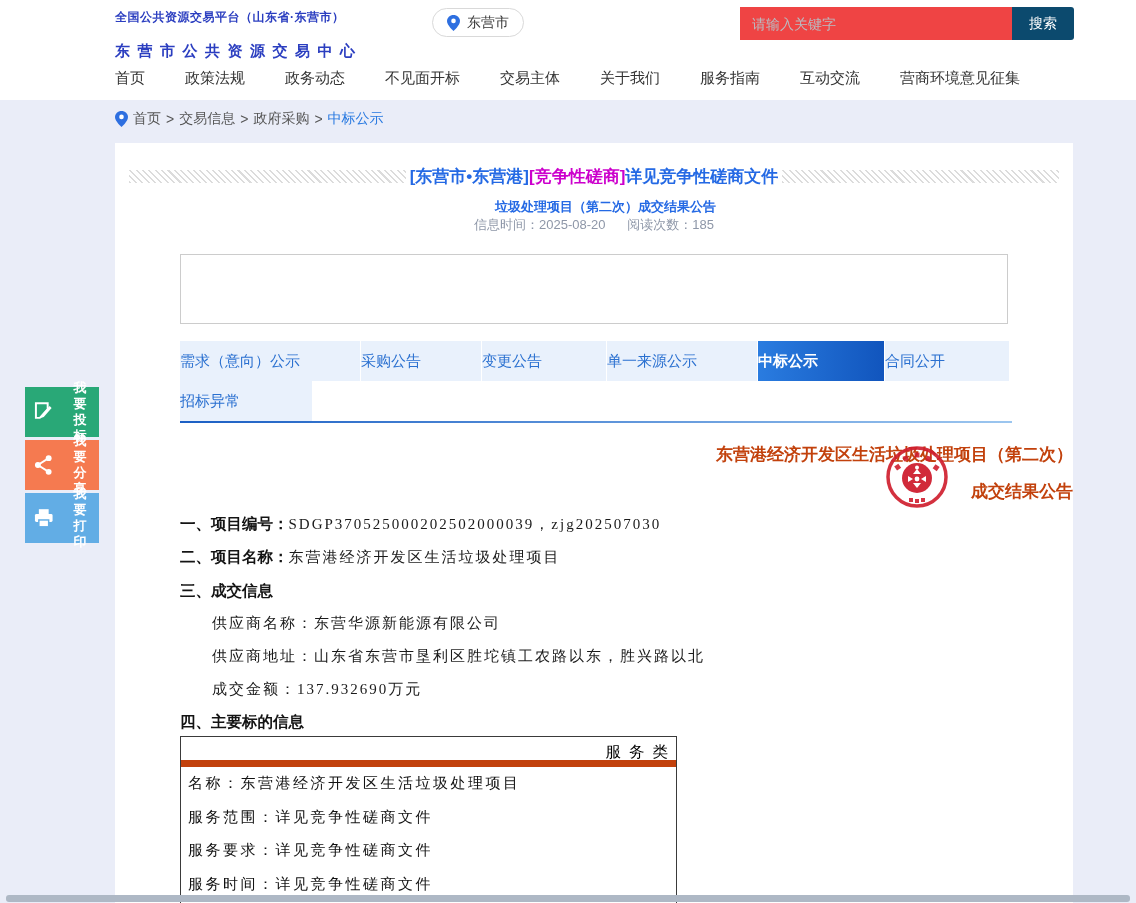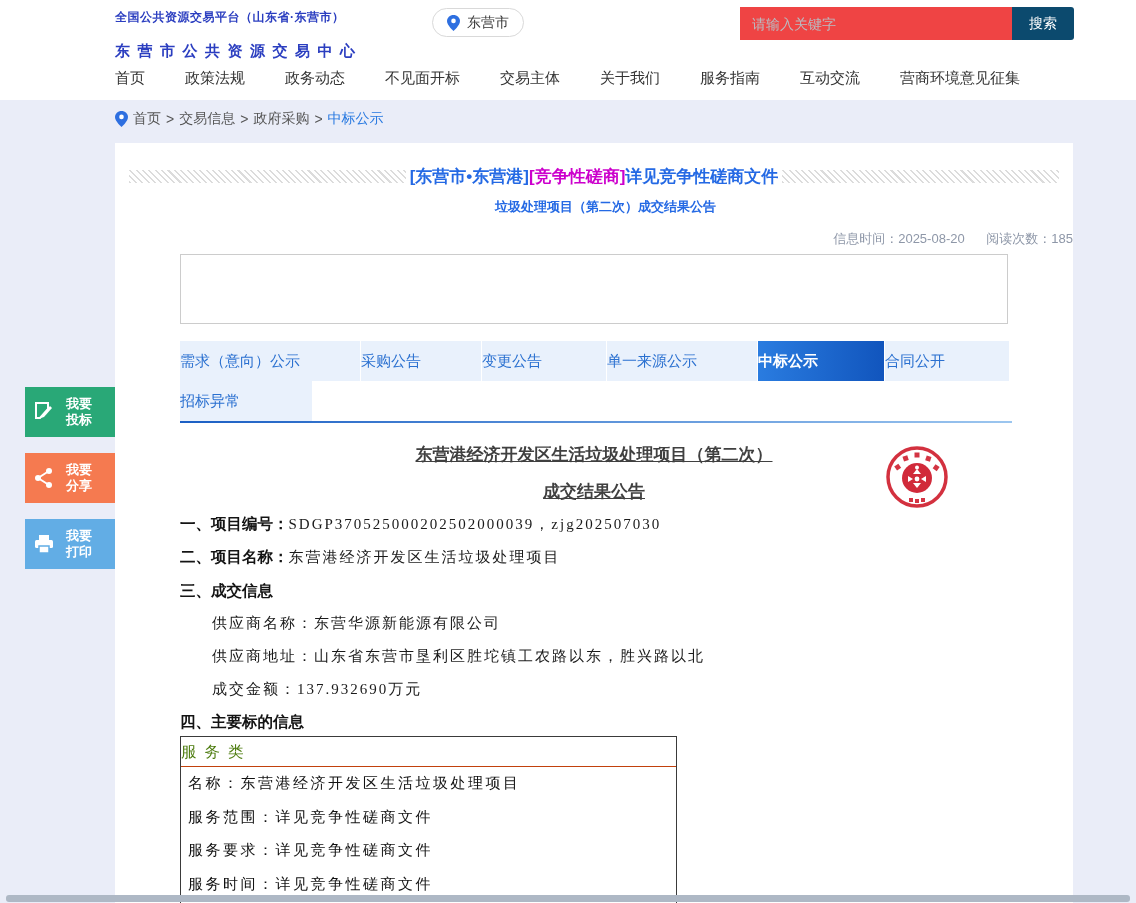--- a/index.html
+++ b/index.html
@@ -35,56 +35,56 @@
   
   .card { position:absolute; left:115px; top:143px; width:958px; height:760px; background:#fff; }
   .notice-title { padding-top:22px; }
   .t-row1 { display:flex; align-items:center; padding:0 14px; }
   .stripe { flex:1; height:13px;
     background:repeating-linear-gradient(45deg,#dcdcdc 0 1.5px,#ffffff 1.5px 4.5px); }
   .t-text { font-size:17px; font-weight:bold; white-space:nowrap; padding:0 4px; }
   .t-blue { color:#2469e4;text-align:center; }
   .t-mag { color:#cc00cc; }
   .t-row2 { text-align:center; font-size:13px; font-weight:bold; color:#2469e4; margin-top:10px;margin-left:23px; }
-  .meta { text-align:right; margin-top:14px; font-size:13px; color:#8e97a8; }
+  .meta { text-align:center; font-size:13px; color:#8e97a8; }
   .meta .views { margin-left:18px; }
   .empty-box { position:absolute; left:65px; top:111px; width:828px; height:70px;
     border:1px solid #cccccc; background:#fff; }
   
   .tabs { position:absolute; left:65px; top:198px; width:832px; }
   .tab-row { display:flex; }
   .tab { height:40px; line-height:40px; text-align:left; font-size:15px; color:#2a70d0;
     background:#e9f1fc; margin-right:1px; cursor:pointer; white-space:nowrap; }
   .tab.active { background:linear-gradient(90deg,#2a7ce0,#1155bd); color:#fff; font-weight:bold; }
   .tab-line { width:832px; height:2px; background:linear-gradient(90deg,#1b5fc4,#9cc6ef); }
   
-  .a-title { position:absolute; left:0; width:958px; text-align:center; font-size:17px;
-    font-weight:600; color:#404040;text-decoration:underline; }
+  .a-title { position:absolute; left:0; width:958px; text-align:right; font-size:17px;
+    font-weight:600; color:#c2410c; }
   .a-t1 { top:300px; } .a-t2 { top:337px; }
   .seal { position:absolute; left:768px; top:300px; width:68px; height:70px; }
   .bold-line { position:absolute; left:65px; font-size:15.5px; font-weight:bold; color:#141414; }
   .serif-val { font-weight:normal; font-family:"Liberation Serif","DejaVu Serif",serif;
     font-size:15px; letter-spacing:2px; color:#1a1a1a; }
   .detail-line { position:absolute; left:97px; font-family:"Liberation Serif","DejaVu Serif",serif;
     font-size:15px; letter-spacing:2px; color:#1a1a1a; }
   .i1 { top:371px; } .i2 { top:404px; } .i3 { top:438px; }
   .d1 { top:471px; } .d2 { top:504px; } .d3 { top:537px; }
   .i4 { top:569px; }
   
   .rtable { position:absolute; left:65px; top:593px; width:497px; height:168px;
     border:1px solid #3a3a3a; border-bottom:none; overflow:hidden; background:#fff; }
-  .rtable .thead { height:30px; line-height:30px; text-align:left; border-bottom:1px solid #c2410c;
-    font-family:"Liberation Serif","DejaVu Serif",serif; font-size:15.5px; letter-spacing:8px; color:#4d7c0f; }
+  .rtable .thead { height:30px; line-height:30px; text-align:right; border-bottom:7px solid #c2410c;
+    font-family:"Liberation Serif","DejaVu Serif",serif; font-size:15.5px; letter-spacing:8px; color:#000000; }
   .rtable .trow { height:33.5px; line-height:33.5px; padding-left:7px;
     font-family:"Liberation Serif","DejaVu Serif",serif; font-size:15px; letter-spacing:2.5px; color:#111;
     white-space:nowrap; }
   
   .side { position:absolute; left:25px; top:387px; width:82px; }
-  .side-btn { width:90px; height:50px; margin-bottom:16px; display:flex; align-items:center;
-    color:#fff; cursor:pointer; padding-left:7px; gap:10px; }
+  .side-btn { width:74px; height:50px; margin-bottom:3px; display:flex; align-items:center;
+    color:#fff; cursor:pointer; padding-left:7px; gap:18px; }
   .side-btn.green { background:#29a877; }
   .side-btn.orange { background:#f57a50; }
   .side-btn.blue { background:#62ade5; }
   .side-btn .lbl { font-size:13px; font-weight:bold; line-height:16px; }
   
   .hscroll { position:absolute; left:6px; bottom:1px; width:1124px; height:7px;
     background:#aeb8c5; border-radius:3px; cursor:grab; }
 </style>
 </head>
 <body>

